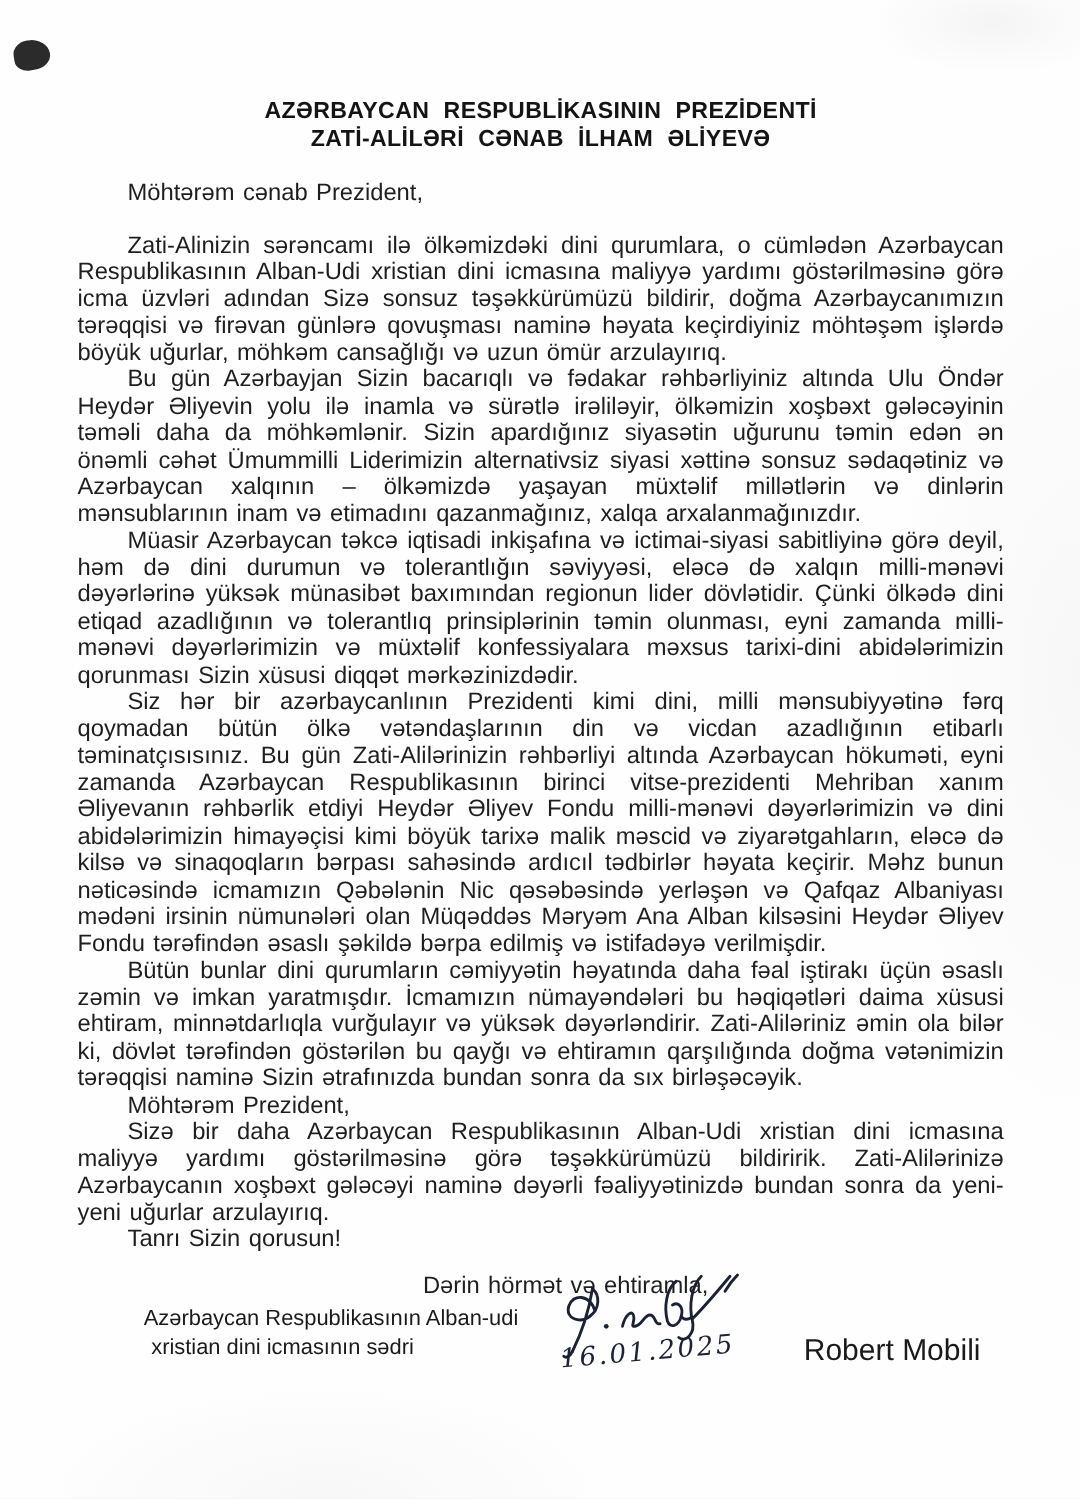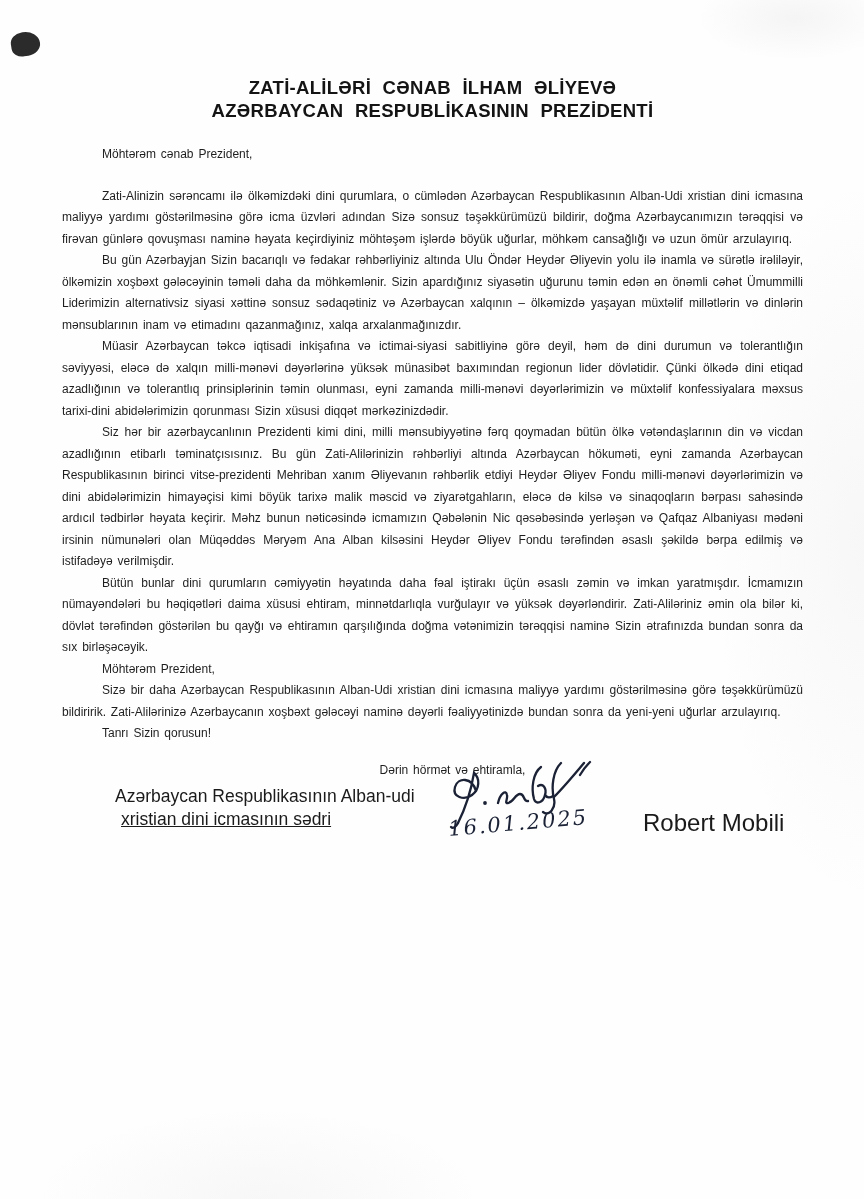--- a/index.html
+++ b/index.html
@@ -32,41 +32,41 @@
     margin-top:76px;
     text-align:center;
     font-weight:700;
     font-size:18.5px;
     line-height:23px;
     letter-spacing:.3px;
     word-spacing:6px;
     color:#141414;
   }
   .letter-text{
-    font-size:12px;
+    font-size:19px;
     line-height:21.5px;
     word-spacing:1.5px;
   }
   p{margin:0;}
   .indent{text-indent:40px;}
   .salut{margin-top:22px;}
   .first-para{margin-top:20px;}
   .just{text-align:justify;}
   .valediction{margin-top:15px;text-align:center;}
   .sig-row{
     position:relative;
     margin-top:2px;
     height:130px;
     font-size:17.5px;
   }
   .sig-org{
     position:absolute;left:53px;top:2px;
     line-height:23px;color:#1a1a1a;
   }
-  .sig-org .l2{padding-left:6px;text-decoration:underline;}
+  .sig-org .l2{padding-left:6px;}
   .sig-auto{
     position:absolute;left:378px;top:-30px;width:210px;height:130px;
     color:#1b2236;
   }
   .sig-auto svg{position:absolute;left:0;top:0;}
   .sig-date{
     position:absolute;left:8px;top:58px;
     font-family:"DejaVu Serif", serif;
     font-style:italic;
     font-size:21px;
@@ -82,22 +82,22 @@
 </head>
 <body>
 
 <div class="page">
 
   <div class="corner-mark"></div>
 
   <div class="content">
 
     <header class="title">
+      <div>AZƏRBAYCAN RESPUBLİKASININ PREZİDENTİ</div>
       <div>ZATİ-ALİLƏRİ CƏNAB İLHAM ƏLİYEVƏ</div>
-      <div>AZƏRBAYCAN RESPUBLİKASININ PREZİDENTİ</div>
     </header>
 
     <div class="letter-text">
       <p class="salut indent">Möhtərəm cənab Prezident,</p>
 
       <p class="first-para indent just">Zati-Alinizin sərəncamı ilə ölkəmizdəki dini qurumlara, o cümlədən Azərbaycan Respublikasının Alban-Udi xristian dini icmasına maliyyə yardımı göstərilməsinə görə icma üzvləri adından Sizə sonsuz təşəkkürümüzü bildirir, doğma Azərbaycanımızın tərəqqisi və firəvan günlərə qovuşması naminə həyata keçirdiyiniz möhtəşəm işlərdə böyük uğurlar, möhkəm cansağlığı və uzun ömür arzulayırıq.</p>
       <p class="indent just">Bu gün Azərbayjan Sizin bacarıqlı və fədakar rəhbərliyiniz altında Ulu Öndər Heydər Əliyevin yolu ilə inamla və sürətlə irəliləyir, ölkəmizin xoşbəxt gələcəyinin təməli daha da möhkəmlənir. Sizin apardığınız siyasətin uğurunu təmin edən ən önəmli cəhət Ümummilli Liderimizin alternativsiz siyasi xəttinə sonsuz sədaqətiniz və Azərbaycan xalqının – ölkəmizdə yaşayan müxtəlif millətlərin və dinlərin mənsublarının inam və etimadını qazanmağınız, xalqa arxalanmağınızdır.</p>
       <p class="indent just">Müasir Azərbaycan təkcə iqtisadi inkişafına və ictimai-siyasi sabitliyinə görə deyil, həm də dini durumun və tolerantlığın səviyyəsi, eləcə də xalqın milli-mənəvi dəyərlərinə yüksək münasibət baxımından regionun lider dövlətidir. Çünki ölkədə dini etiqad azadlığının və tolerantlıq prinsiplərinin təmin olunması, eyni zamanda milli-mənəvi dəyərlərimizin və müxtəlif konfessiyalara məxsus tarixi-dini abidələrimizin qorunması Sizin xüsusi diqqət mərkəzinizdədir.</p>
       <p class="indent just">Siz hər bir azərbaycanlının Prezidenti kimi dini, milli mənsubiyyətinə fərq qoymadan bütün ölkə vətəndaşlarının din və vicdan azadlığının etibarlı təminatçısısınız. Bu gün Zati-Alilərinizin rəhbərliyi altında Azərbaycan hökuməti, eyni zamanda Azərbaycan Respublikasının birinci vitse-prezidenti Mehriban xanım Əliyevanın rəhbərlik etdiyi Heydər Əliyev Fondu milli-mənəvi dəyərlərimizin və dini abidələrimizin himayəçisi kimi böyük tarixə malik məscid və ziyarətgahların, eləcə də kilsə və sinaqoqların bərpası sahəsində ardıcıl tədbirlər həyata keçirir. Məhz bunun nəticəsində icmamızın Qəbələnin Nic qəsəbəsində yerləşən və Qafqaz Albaniyası mədəni irsinin nümunələri olan Müqəddəs Məryəm Ana Alban kilsəsini Heydər Əliyev Fondu tərəfindən əsaslı şəkildə bərpa edilmiş və istifadəyə verilmişdir.</p>
       <p class="indent just">Bütün bunlar dini qurumların cəmiyyətin həyatında daha fəal iştirakı üçün əsaslı zəmin və imkan yaratmışdır. İcmamızın nümayəndələri bu həqiqətləri daima xüsusi ehtiram, minnətdarlıqla vurğulayır və yüksək dəyərləndirir. Zati-Aliləriniz əmin ola bilər ki, dövlət tərəfindən göstərilən bu qayğı və ehtiramın qarşılığında doğma vətənimizin tərəqqisi naminə Sizin ətrafınızda bundan sonra da sıx birləşəcəyik.</p>

